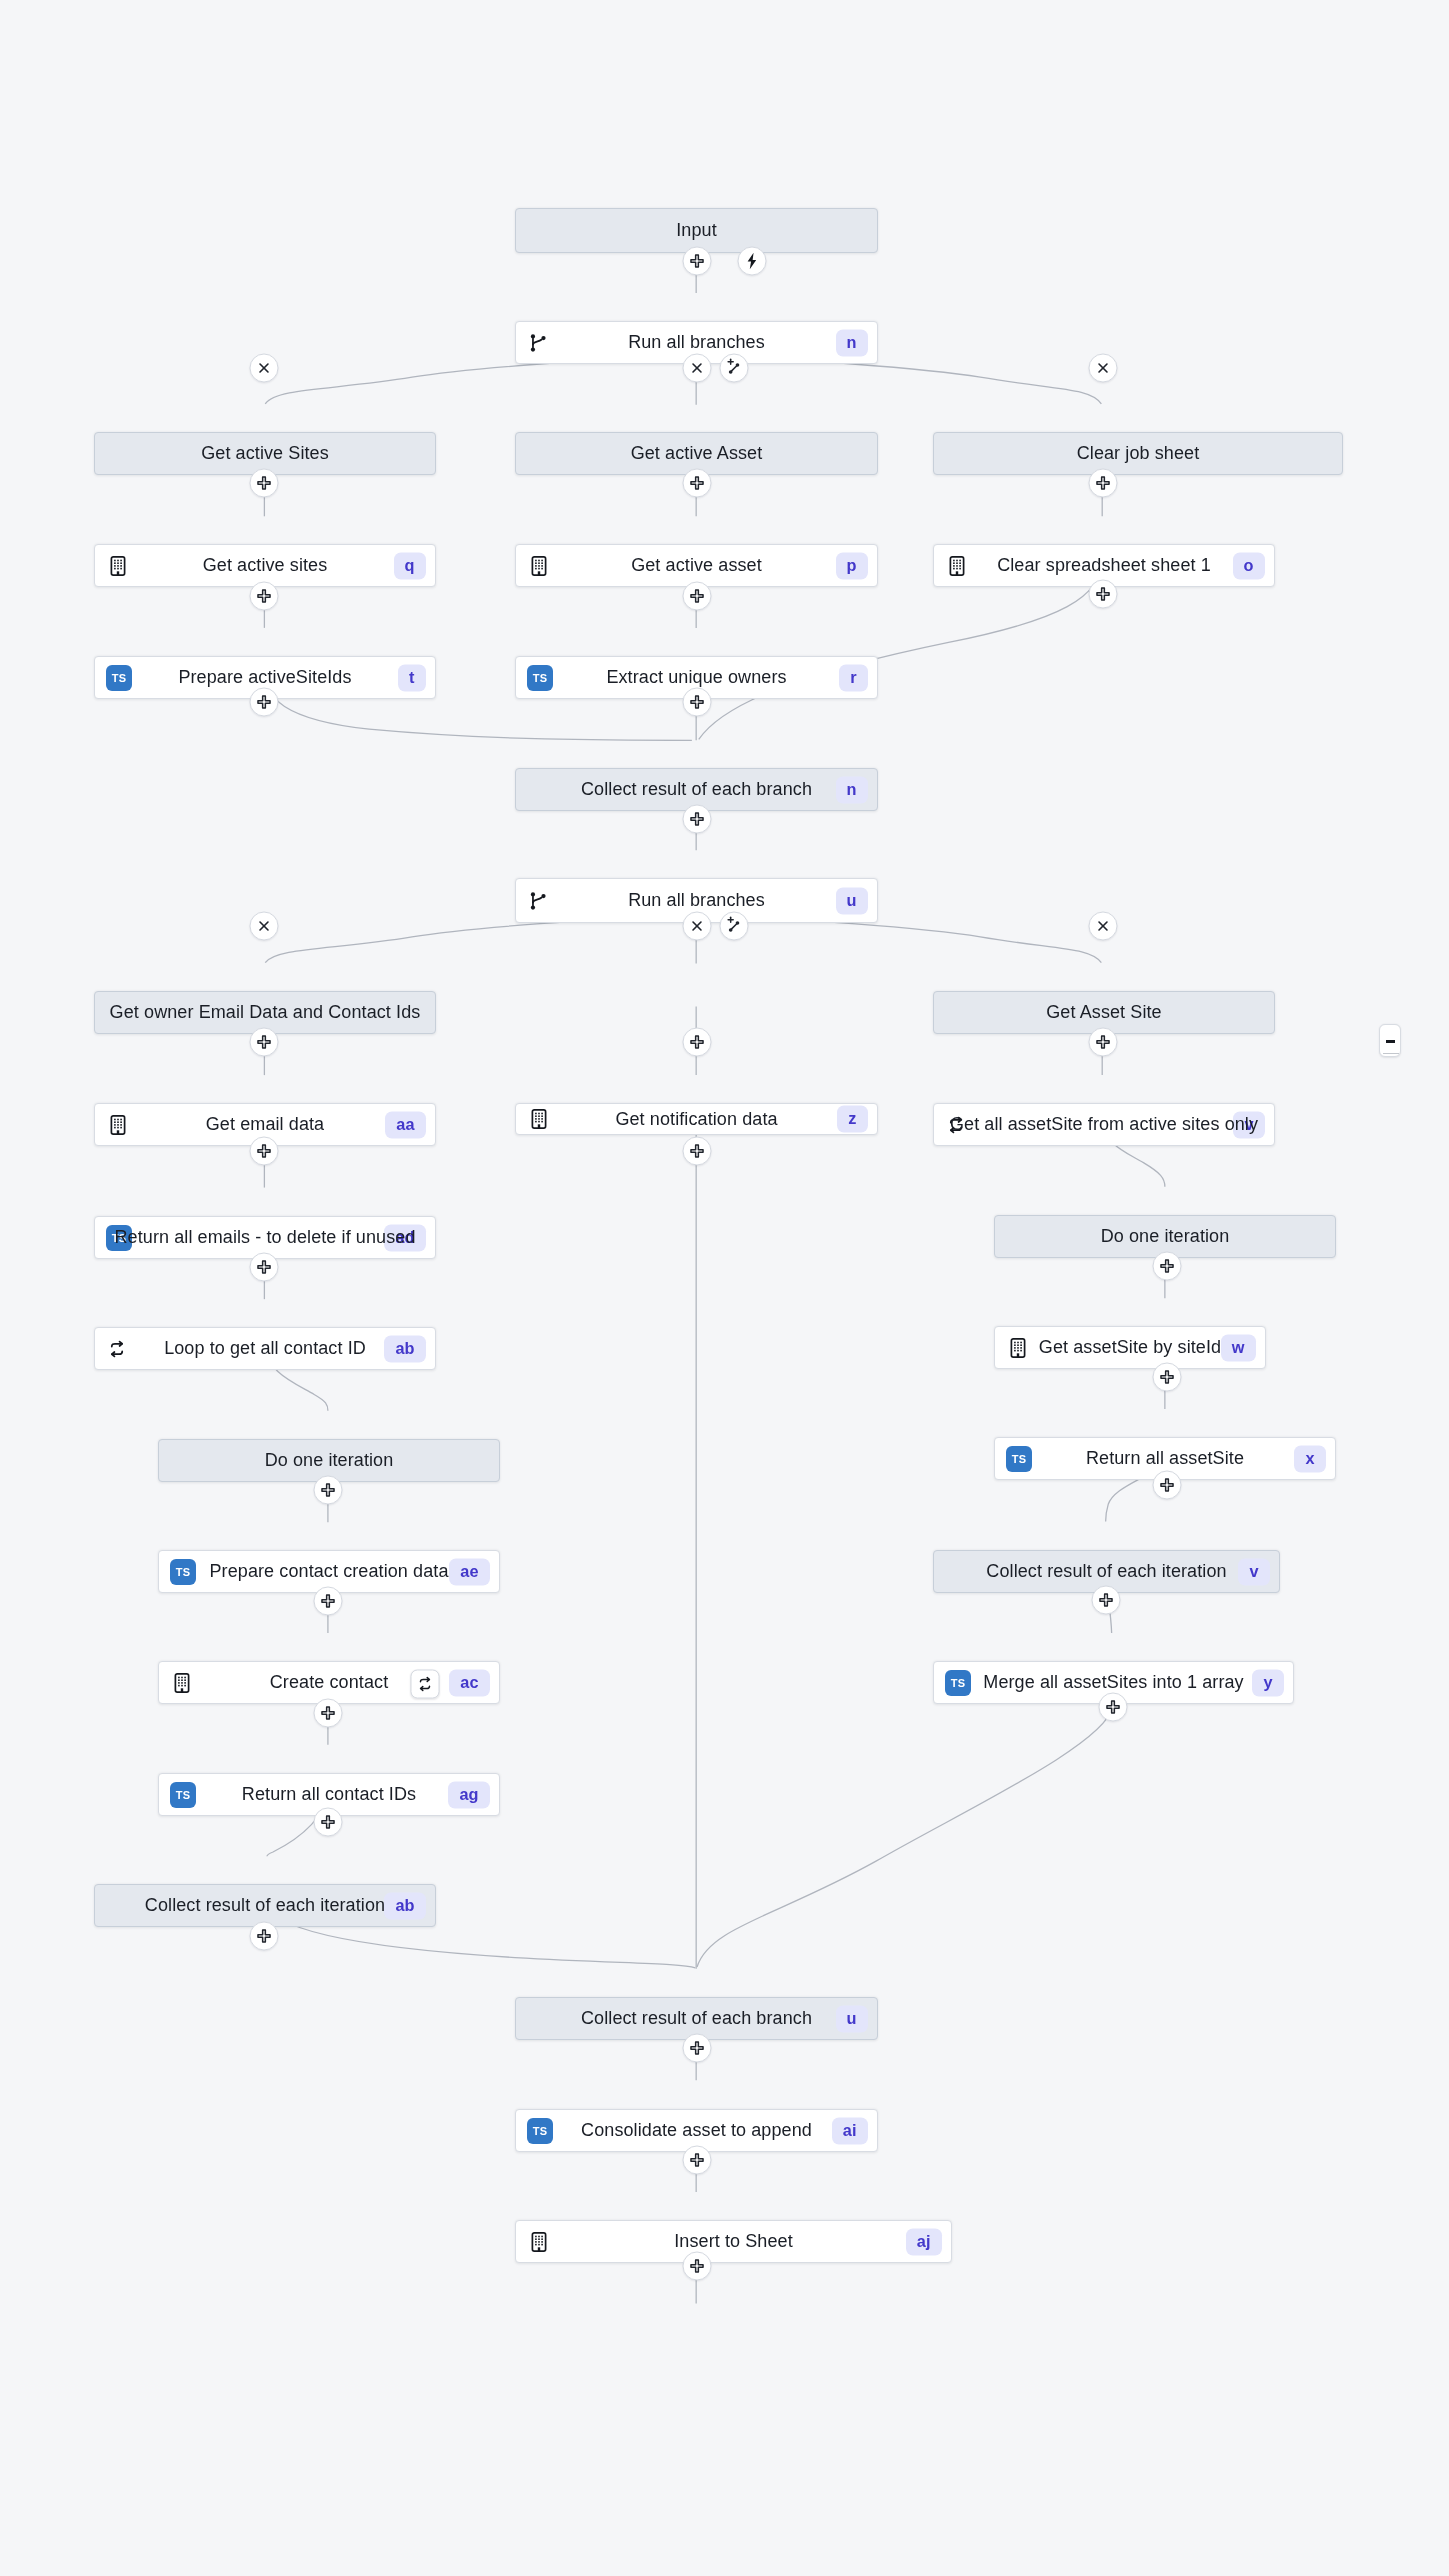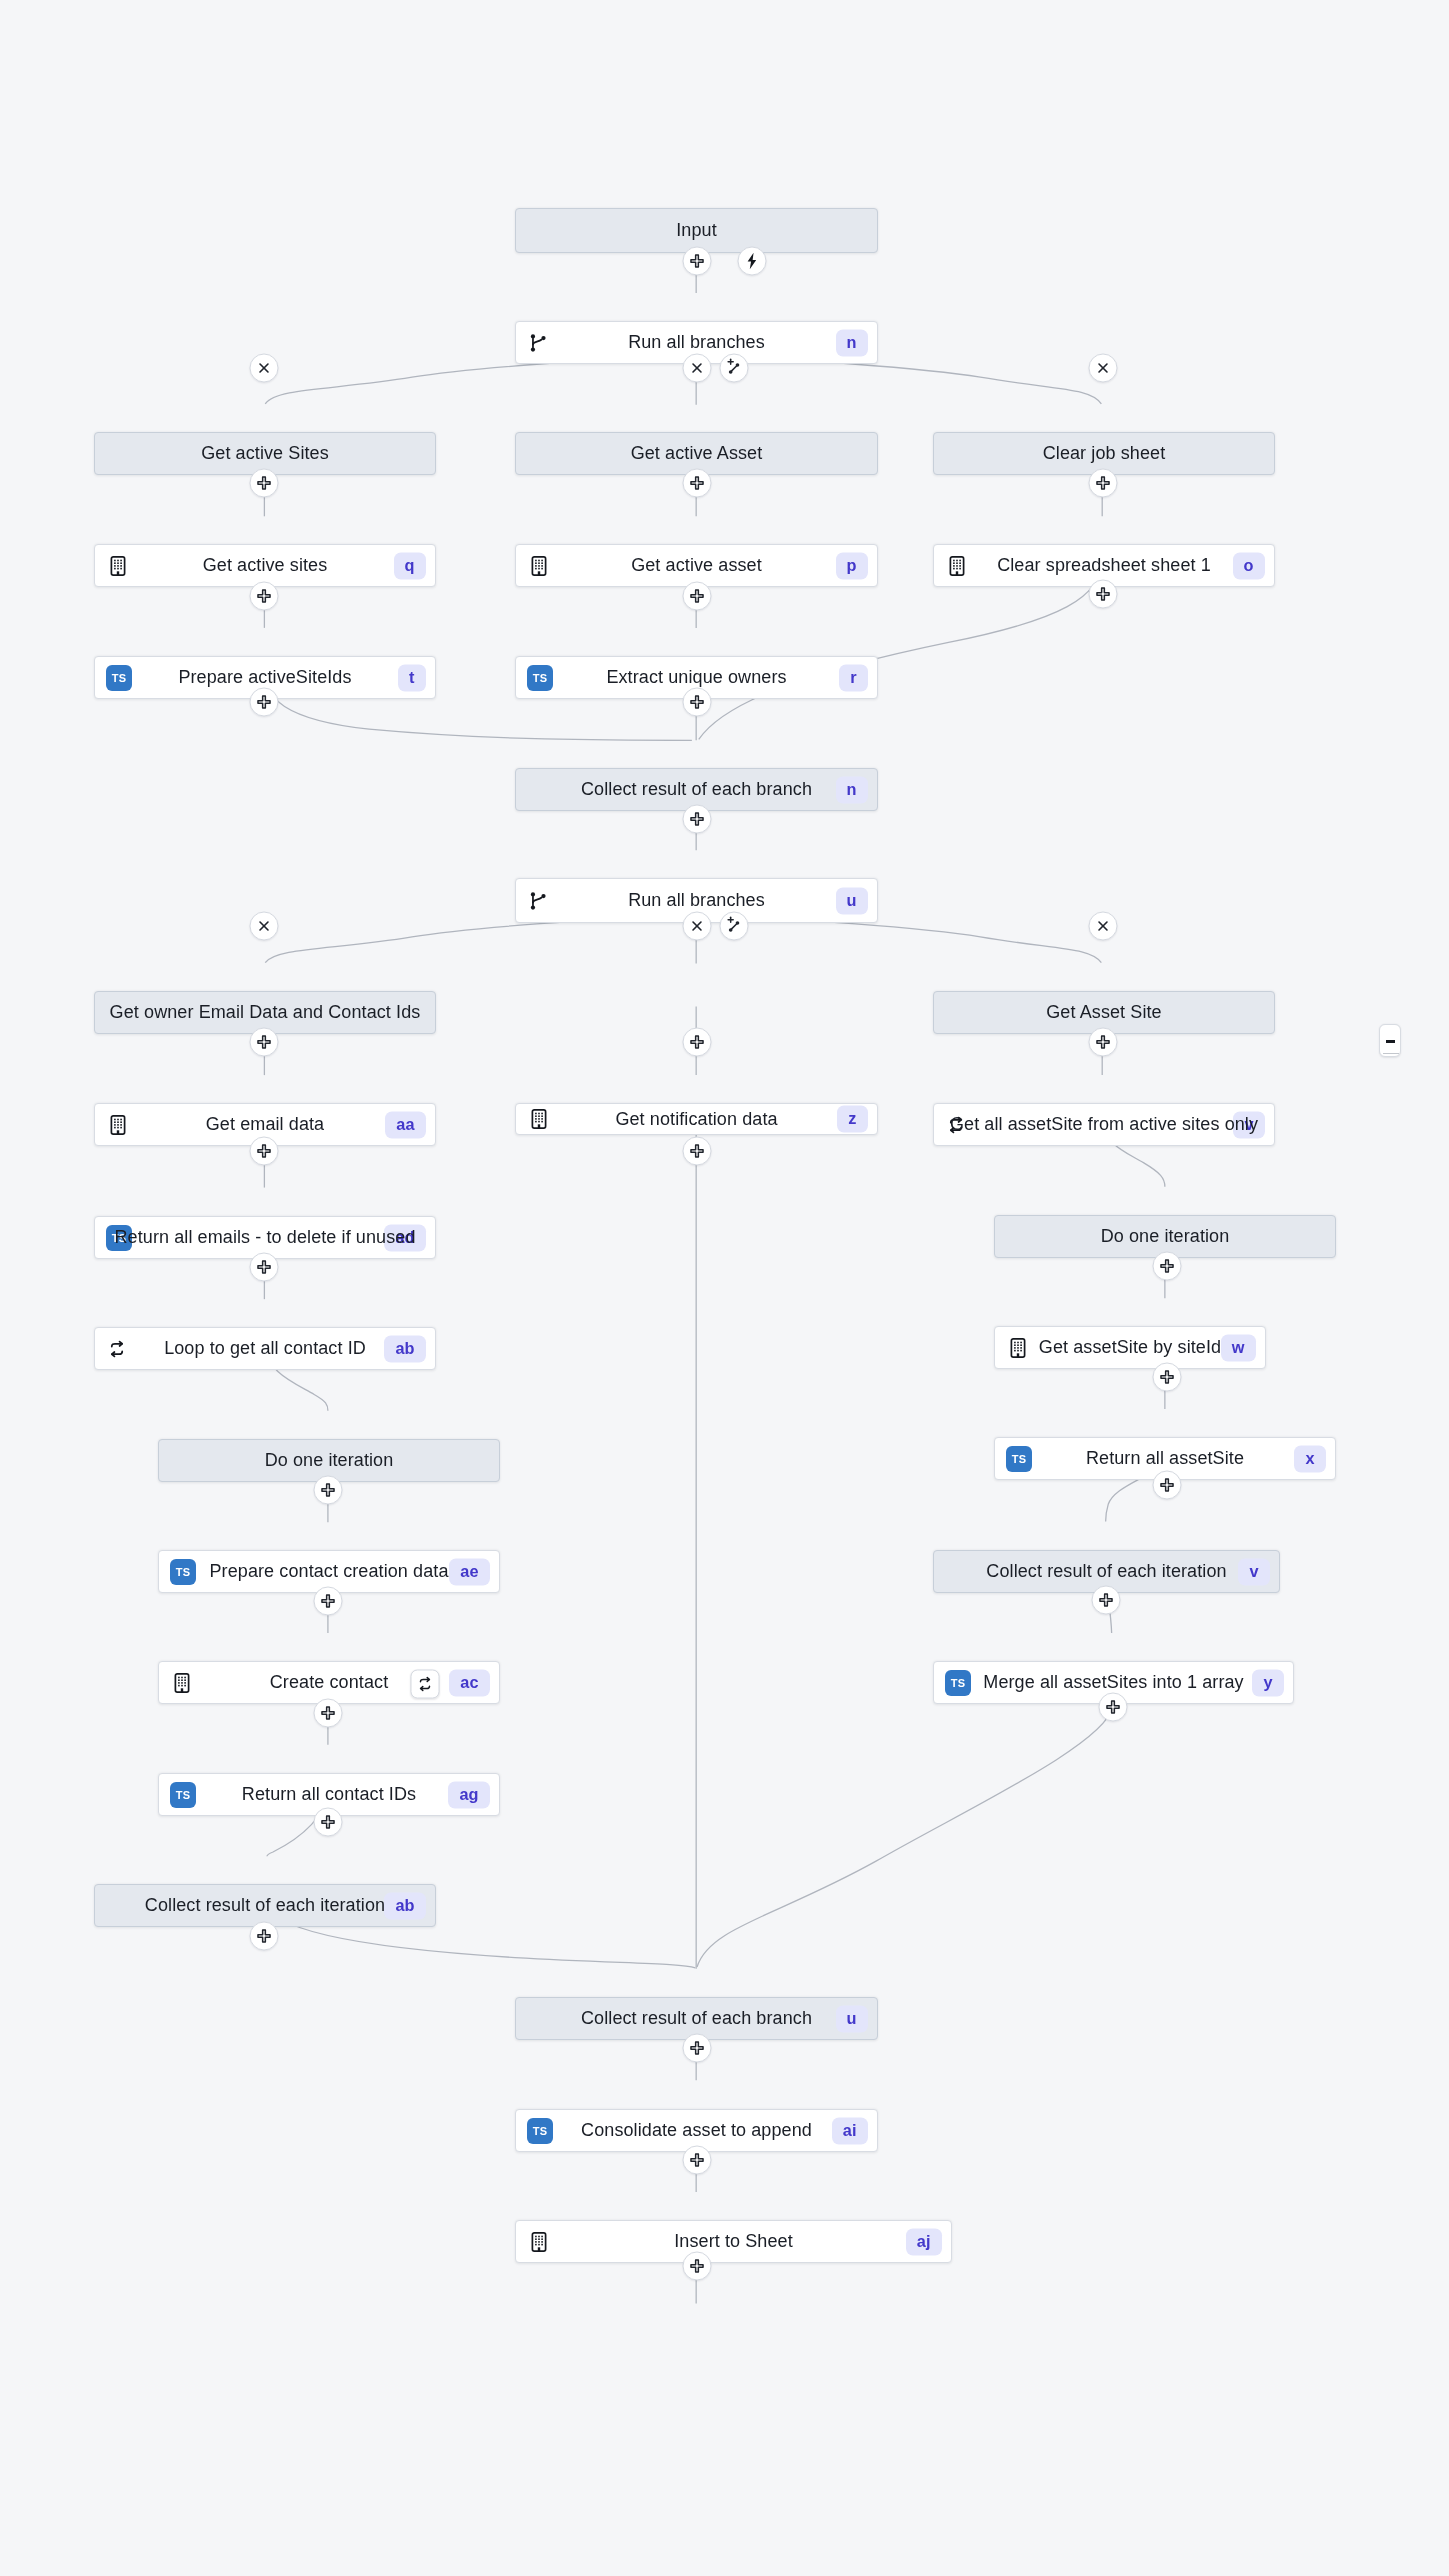--- a/index.html
+++ b/index.html
@@ -120,21 +120,21 @@
     <span class="label">Run all branches</span>
     <span class="badge">n</span>
   </div>
 
   <div class="node header" style="left:94px;top:404px;width:342px;height:43px">
     <span class="label">Get active Sites</span>
   </div>
   <div class="node header" style="left:515px;top:404px;width:363px;height:43px">
     <span class="label">Get active Asset</span>
   </div>
-  <div class="node header" style="left:933px;top:404px;width:342px;height:43px">
+  <div class="node header" style="left:933px;top:404px;width:410px;height:43px">
     <span class="label">Clear job sheet</span>
   </div>
 
   <div class="node" style="left:94px;top:516px;width:342px;height:43px">
     <span class="icon-slot">
         <svg width="24" height="24" viewBox="0 0 24 24">
           <rect x="5.4" y="2.9" width="13.2" height="18.2" rx="1.8" fill="none" stroke="#15181e" stroke-width="1.7"></rect>
           <g fill="#15181e">
             <rect x="8.1" y="5.7" width="1.6" height="1.6"></rect>
             <rect x="11.2" y="5.7" width="1.6" height="1.6"></rect>

